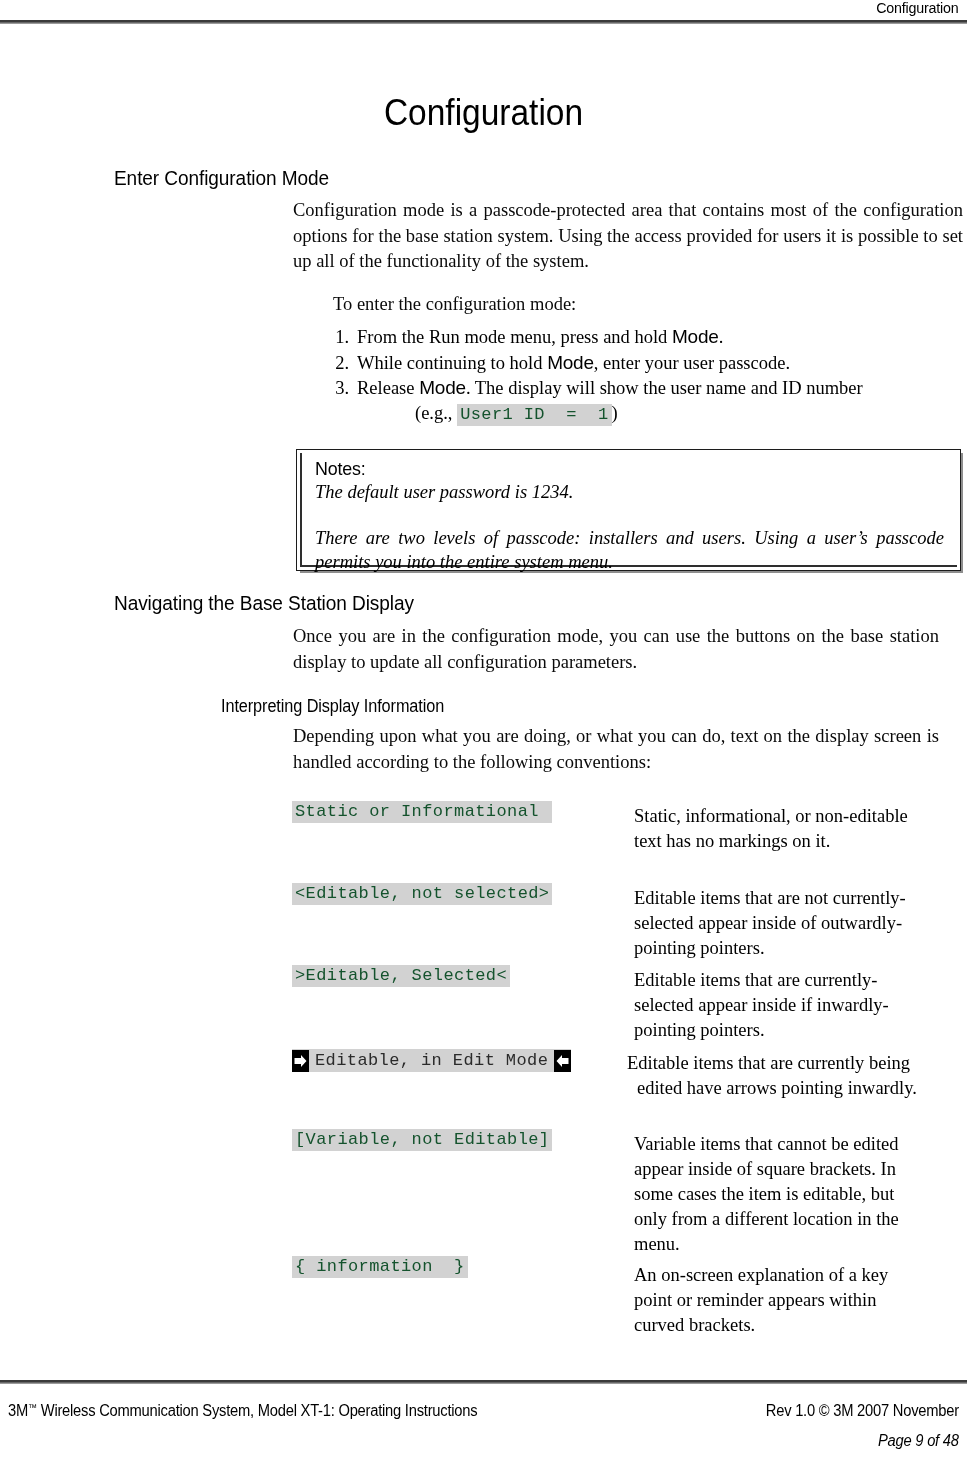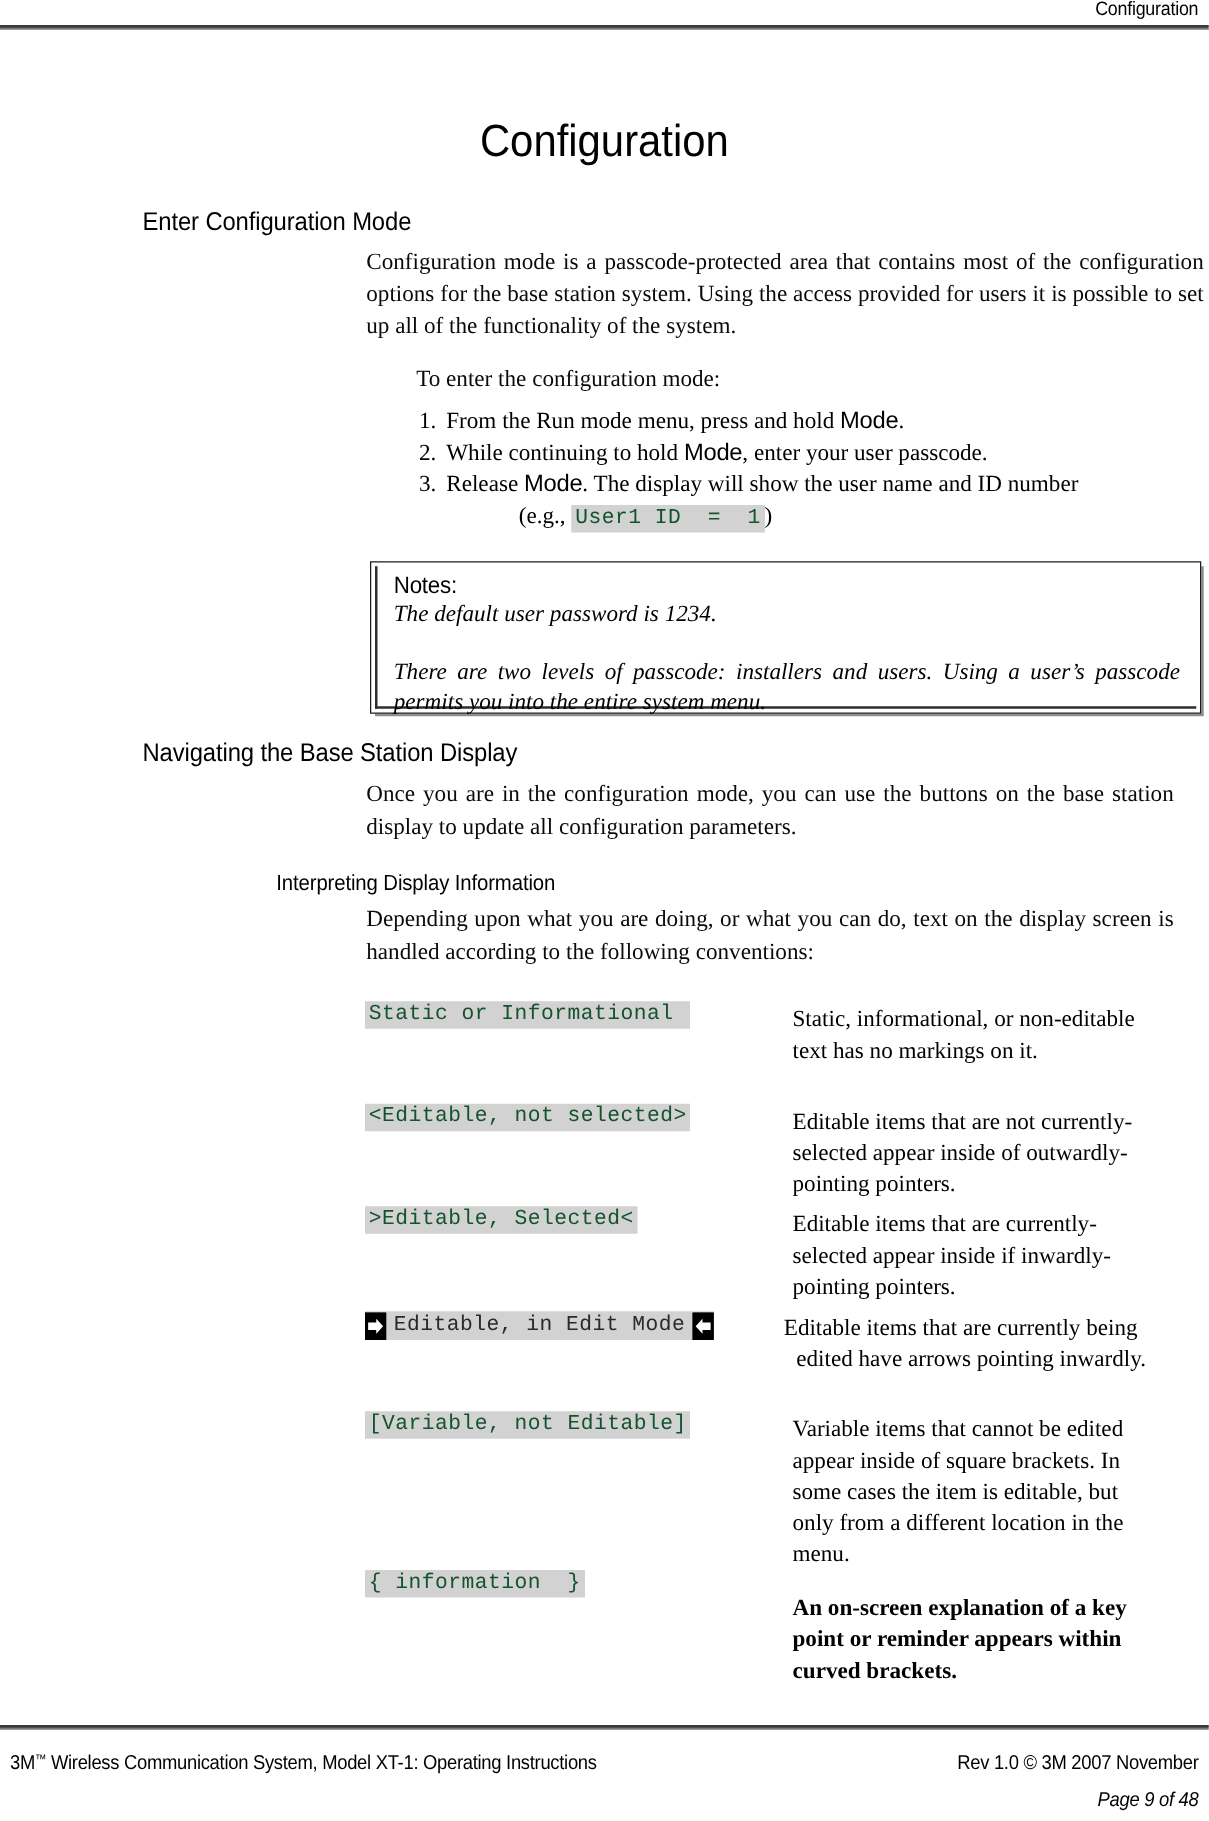--- a/index.html
+++ b/index.html
@@ -401,21 +401,21 @@
     <div class="conv-left">
       <span class="code">[Variable, not Editable]</span>
     </div>
     <div class="conv-right">Variable items that cannot be edited appear inside of square brackets.  In some cases the item is editable, but only from a different location in the menu.</div>
   </div>
 
   <div class="conv-row" style="height:90px;">
     <div class="conv-left">
       <span class="code">{ information  }</span>
     </div>
-    <div class="conv-right" style="top:18px;font-weight:bold;">An on-screen explanation of a key point or reminder appears within curved brackets.</div>
+    <div class="conv-right" style="top:6px;">An on-screen explanation of a key point or reminder appears within curved brackets.</div>
   </div>
 
 </div>
 
 <div id="footer">
   <div class="ftr-rule"></div>
   <div class="ftr-left"><span>3M</span><sup class="tm">™</sup><span> Wireless Communication System, Model XT-1: Operating Instructions</span>
   </div>
   <div class="ftr-right">Rev 1.0 © 3M 2007 November</div>
   <div class="ftr-page">Page 9 of 48</div>

